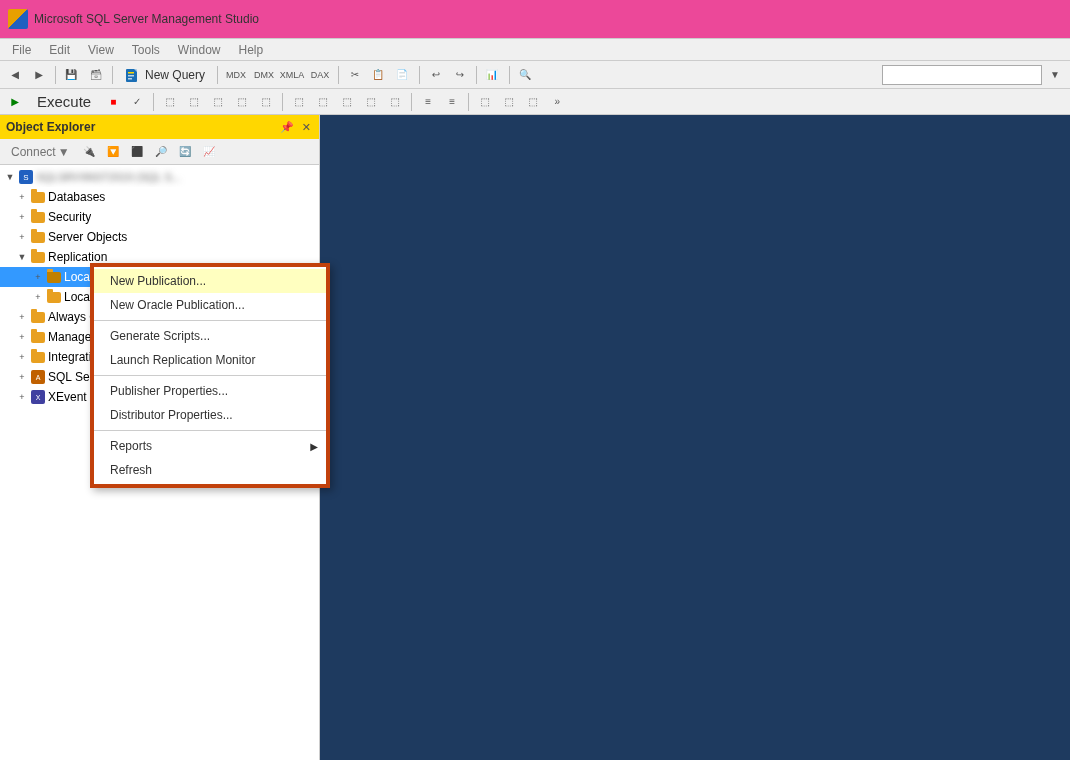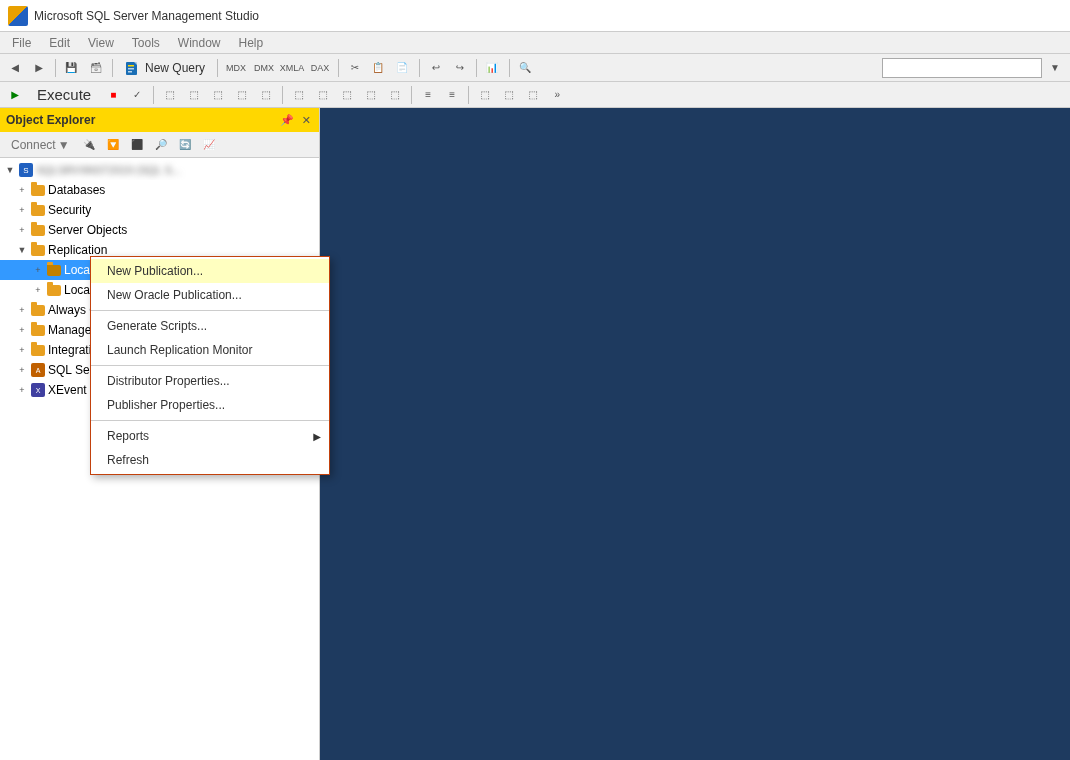--- a/index.html
+++ b/index.html
@@ -7,22 +7,22 @@
       width: 1070px;
       height: 760px;
       font-family: 'Segoe UI', Tahoma, sans-serif;
       font-size: 12px;
       overflow: hidden;
       background: #1e3a5f;
     }
 
     
     #title-bar {
-      background: #ffffff;
-      height: 32px;
+      background: #ec4899;
+      height: 39px;
       display: flex;
       align-items: center;
       padding: 0 8px;
       border-bottom: 1px solid #ccc;
     }
     #title-bar .app-icon {
       width: 20px;
       height: 20px;
       margin-right: 6px;
       background: linear-gradient(135deg, #e8a000 50%, #2060c0 50%);
@@ -253,21 +253,21 @@
     .indent1 { padding-left: 16px; }
     .indent2 { padding-left: 32px; }
 
     
     #context-menu {
       position: absolute;
       left: 90px;
       top: 148px;
       width: 240px;
       background: white;
-      border: 1px solid #c2410c;
+      border: 4px solid #c2410c;
       box-shadow: 3px 3px 8px rgba(0,0,0,0.3);
       z-index: 100;
       padding: 2px 0;
     }
     .ctx-item {
       height: 24px;
       display: flex;
       align-items: center;
       padding: 0 16px;
       cursor: pointer;
@@ -498,24 +498,24 @@
       </div>
       <div class="ctx-separator"></div>
       <div class="ctx-item">
         <span>Generate Scripts...</span>
       </div>
       <div class="ctx-item">
         <span>Launch Replication Monitor</span>
       </div>
       <div class="ctx-separator"></div>
       <div class="ctx-item">
+        <span>Publisher Properties...</span>
+      </div>
+      <div class="ctx-item">
         <span>Distributor Properties...</span>
-      </div>
-      <div class="ctx-item">
-        <span>Publisher Properties...</span>
       </div>
       <div class="ctx-separator"></div>
       <div class="ctx-item">
         <span>Reports</span>
         <span class="ctx-submenu-arrow">▶</span>
       </div>
       <div class="ctx-item">
         <span>Refresh</span>
       </div>
 

